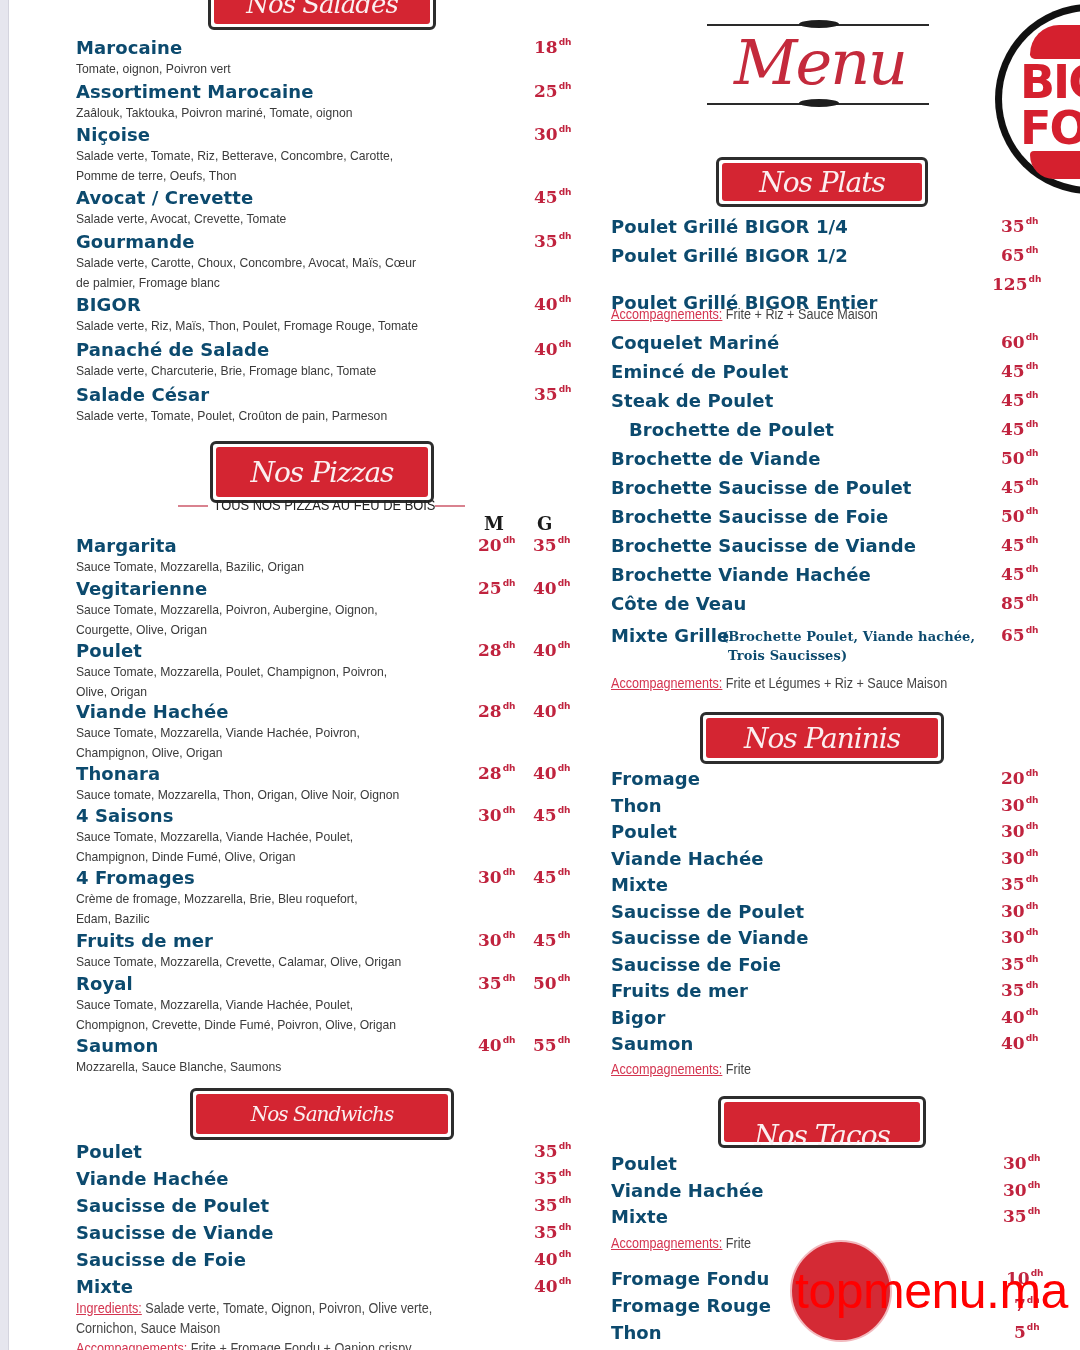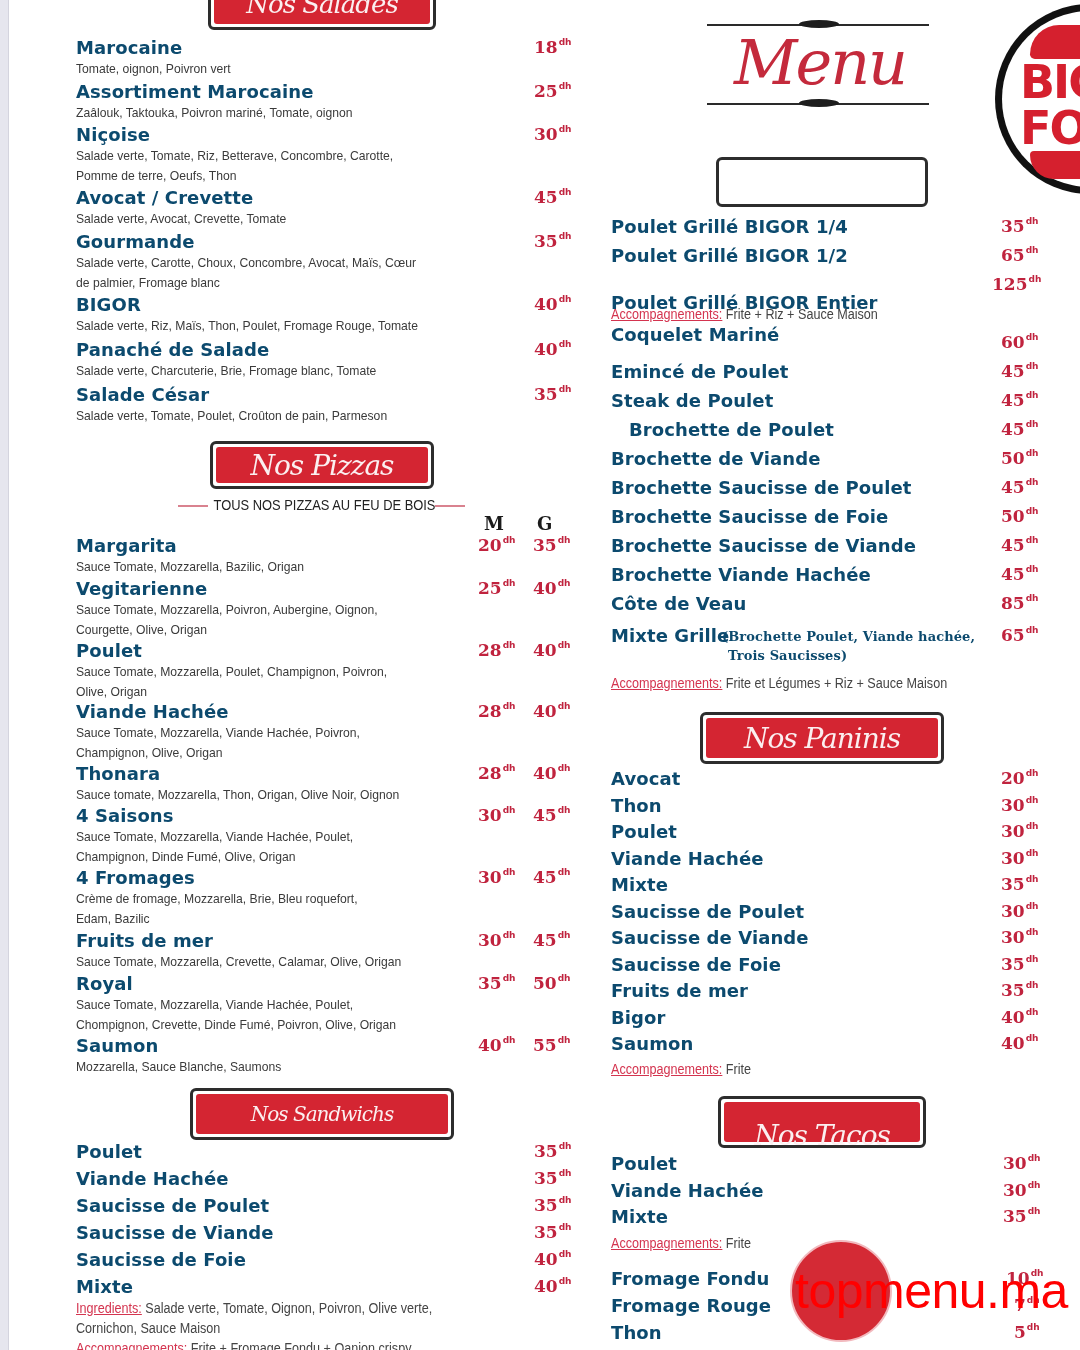--- a/index.html
+++ b/index.html
@@ -119,21 +119,21 @@
     <div class="abs item-desc" style="left: 76px; top: 316px;">Salade verte, Riz, Maïs, Thon, Poulet, Fromage Rouge, Tomate</div>
     <div class="abs price" style="left: 534px; top: 294px;"><span>40</span><sup>dh</sup></div>
     <div class="abs item-name" style="left: 76px; top: 339px;">Panaché de Salade</div>
     <div class="abs item-desc" style="left: 76px; top: 361px;">Salade verte, Charcuterie, Brie, Fromage blanc, Tomate</div>
     <div class="abs price" style="left: 534px; top: 339px;"><span>40</span><sup>dh</sup></div>
     <div class="abs item-name" style="left: 76px; top: 384px;">Salade César</div>
     <div class="abs item-desc" style="left: 76px; top: 406px;">Salade verte, Tomate, Poulet, Croûton de pain, Parmeson</div>
     <div class="abs price" style="left: 534px; top: 384px;"><span>35</span><sup>dh</sup></div>
   </div>
 
-<div class="banner-wrap" style="left:210px; top:441px; width:224px; height:48px;">
+<div class="banner-wrap" style="left:210px; top:441px; width:224px; height:62px;">
   <div class="banner-frame"></div>
   <div class="banner-red">
       <span class="banner-text" style="font-size:28px;">Nos Pizzas</span>
     </div>
 </div>
 <div class="red-rule" style="left:178px; top:505px; width:30px;"></div>
 <div class="red-rule" style="left:435px; top:505px; width:30px;"></div>
 <div class="abs pizza-sub" style="left:196px; top:496px; width:250px; text-align:center;">TOUS NOS PIZZAS AU FEU DE BOIS</div>
 <div class="abs col-head" style="left:484px; top:513px;">M</div>
 <div class="abs col-head" style="left:537px; top:513px;">G</div>
@@ -229,31 +229,34 @@
   <div class="logo-inner">
     <div class="logo-bun-top"></div>
     <div class="logo-text" style="top:48px;">BIG</div>
     <div class="logo-text" style="top:94px;">FO</div>
     <div class="logo-bun-bot"></div>
   </div>
 </div>
 
 <div class="banner-wrap" style="left:716px; top:157px; width:212px; height:50px;">
   <div class="banner-frame"></div>
+  <div class="banner-red">
+      <span class="banner-text" style="font-size:28px;">Nos Plats</span>
+    </div>
 </div>
 
 <div id="plats">
     <div class="abs item-name" style="left: 611px; top: 216px;">Poulet Grillé BIGOR 1/4</div>
     <div class="abs price" style="left: 1001px; top: 216px;"><span>35</span><sup>dh</sup></div>
     <div class="abs item-name" style="left: 611px; top: 245px;">Poulet Grillé BIGOR 1/2</div>
     <div class="abs price" style="left: 1001px; top: 245px;"><span>65</span><sup>dh</sup></div>
     <div class="abs item-name" style="left: 611px; top: 292px; text-align: center;">Poulet Grillé BIGOR Entier</div>
     <div class="abs price" style="left: 992px; top: 274px;"><span>125</span><sup>dh</sup></div>
     <div class="abs accomp" style="left: 611px; top: 306px;"><span class="lbl">Accompagnements:</span> <span>Frite + Riz  + Sauce Maison</span></div>
-    <div class="abs item-name" style="left: 611px; top: 324px;">Coquelet Mariné</div>
+    <div class="abs item-name" style="left: 611px; top: 332px;">Coquelet Mariné</div>
     <div class="abs price" style="left: 1001px; top: 332px;"><span>60</span><sup>dh</sup></div>
     <div class="abs item-name" style="left: 611px; top: 361px;">Emincé de Poulet</div>
     <div class="abs price" style="left: 1001px; top: 361px;"><span>45</span><sup>dh</sup></div>
     <div class="abs item-name" style="left: 611px; top: 390px;">Steak de Poulet</div>
     <div class="abs price" style="left: 1001px; top: 390px;"><span>45</span><sup>dh</sup></div>
     <div class="abs item-name" style="left: 629px; top: 419px;">Brochette de Poulet</div>
     <div class="abs price" style="left: 1001px; top: 419px;"><span>45</span><sup>dh</sup></div>
     <div class="abs item-name" style="left: 611px; top: 448px;">Brochette de Viande</div>
     <div class="abs price" style="left: 1001px; top: 448px;"><span>50</span><sup>dh</sup></div>
     <div class="abs item-name" style="left: 611px; top: 477px;">Brochette Saucisse de Poulet</div>
@@ -274,21 +277,21 @@
   </div>
 
 <div class="banner-wrap" style="left:700px; top:712px; width:244px; height:52px;">
   <div class="banner-frame"></div>
   <div class="banner-red">
       <span class="banner-text" style="font-size:28px;">Nos Paninis</span>
     </div>
 </div>
 
 <div id="paninis">
-    <div class="abs item-name" style="left: 611px; top: 768px;">Avocat</div>
+    <div class="abs item-name" style="left: 611px; top: 768px;">Fromage</div>
     <div class="abs price" style="left: 1001px; top: 768px;"><span>20</span><sup>dh</sup></div>
     <div class="abs item-name" style="left: 611px; top: 794.5px;">Thon</div>
     <div class="abs price" style="left: 1001px; top: 794.5px;"><span>30</span><sup>dh</sup></div>
     <div class="abs item-name" style="left: 611px; top: 821px;">Poulet</div>
     <div class="abs price" style="left: 1001px; top: 821px;"><span>30</span><sup>dh</sup></div>
     <div class="abs item-name" style="left: 611px; top: 847.5px;">Viande Hachée</div>
     <div class="abs price" style="left: 1001px; top: 847.5px;"><span>30</span><sup>dh</sup></div>
     <div class="abs item-name" style="left: 611px; top: 874px;">Mixte</div>
     <div class="abs price" style="left: 1001px; top: 874px;"><span>35</span><sup>dh</sup></div>
     <div class="abs item-name" style="left: 611px; top: 900.5px;">Saucisse de Poulet</div>

